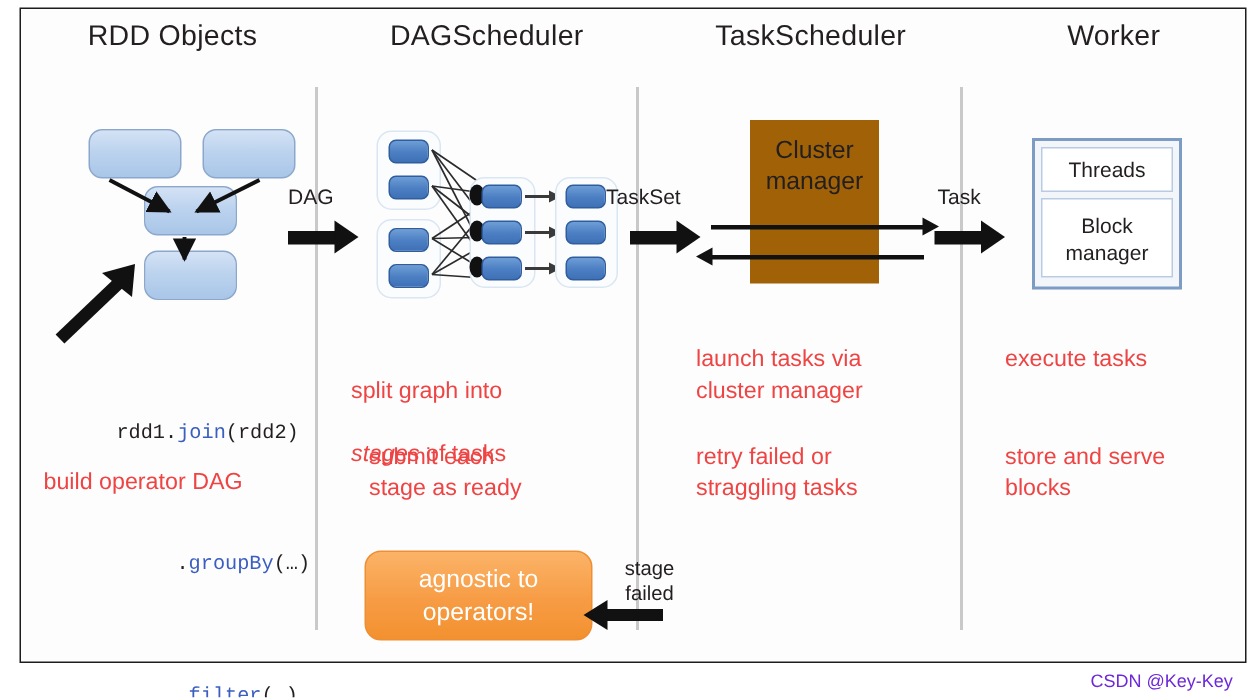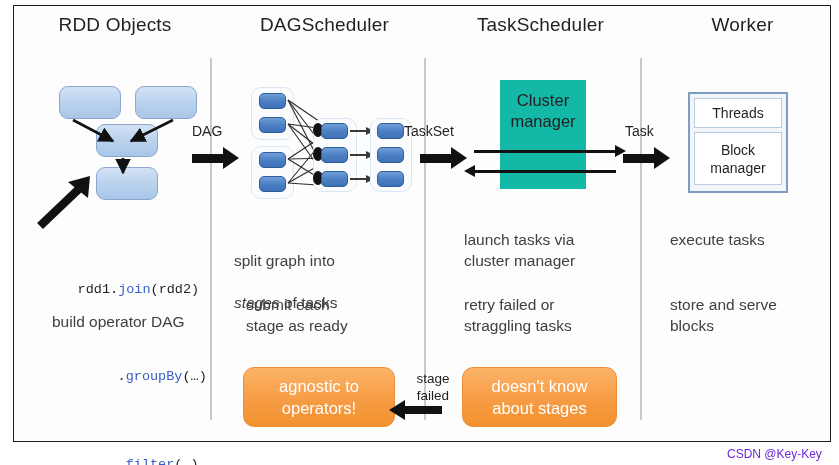--- a/index.html
+++ b/index.html
@@ -38,21 +38,21 @@
     color:#231f20;
     letter-spacing:0.2px;
     white-space:nowrap;
     text-align:center;
   }
   
   .body-text{
     position:absolute;
     font-size:15.5px;
     line-height:21px;
-    color:#404040;
+    color:#ef4444;
     white-space:pre-line;
   }
   .body-text i{font-style:italic;}
   
   .code{
     position:absolute;
     font-family:"Liberation Mono","DejaVu Sans Mono",monospace;
     font-size:13.5px;
     line-height:17.5px;
     color:#231f20;
@@ -133,21 +133,21 @@
     content:"";
     position:absolute;
     right:-7px;top:-3px;
     border-left:8px solid #3a3a3a;
     border-top:4px solid transparent;
     border-bottom:4px solid transparent;
   }
   
   .cluster-panel{
     position:absolute;
-    background:#14b8a6;
+    background:#a16207;
     box-sizing:border-box;
     text-align:center;
     font-size:16.5px;
     line-height:21px;
     color:#231f20;
     padding-top:10px;
     white-space:pre-line;
   }
   .h-arrow-thin{
     position:absolute;
@@ -265,21 +265,21 @@
       <span>rdd1.</span><span class="m">join</span><span>(rdd2)</span>
     </div>
     <div style="padding-left:40px;">
       <span>.</span><span class="m">groupBy</span><span>(…)</span>
     </div>
     <div style="padding-left:40px;">
       <span>.</span><span class="m">filter</span><span>(…)</span>
     </div>
   </div>
 
-  <div class="body-text" style="left:29px;top:311px;margin-left:23px;">build operator DAG</div>
+  <div class="body-text" style="left:29px;top:311px;">build operator DAG</div>
 
   <div class="flow-label" style="left:192px;top:123px;">DAG</div>
   <div class="arrow-r" style="left:192px;top:154px;width:32px;"></div>
 
   <div class="stage-wrap" style="left:251px;top:87px;width:43px;height:53px;"></div>
   <div class="dag-node" style="left:259px;top:93px;"></div>
   <div class="dag-node" style="left:259px;top:117px;"></div>
 
   <div class="stage-wrap" style="left:251px;top:146px;width:43px;height:53px;"></div>
   <div class="dag-node" style="left:259px;top:152px;"></div>
@@ -340,22 +340,20 @@
 
   <div class="body-text" style="left:464px;top:229px;">launch tasks via
 cluster manager</div>
   <div class="body-text" style="left:464px;top:294px;">retry failed or
 straggling tasks</div>
 
   <div class="small-label" style="left:405px;top:370px;width:56px;">stage
 failed</div>
   <div class="arrow-l" style="left:404px;top:406px;width:38px;"></div>
 
-  <div class="callout" style="left:462px;top:367px;width:155px;height:60px;">doesn't know
-about stages</div>
 
   <div class="flow-label" style="left:625px;top:123px;">Task</div>
   <div class="arrow-r" style="left:623px;top:154px;width:32px;"></div>
 
   <div class="worker-outer" style="left:688px;top:92px;width:100px;height:101px;">
     <div class="worker-inner" style="height:30px;margin-bottom:4px;">Threads</div>
     <div class="worker-inner" style="height:53px;">Block
 manager</div>
   </div>
 

